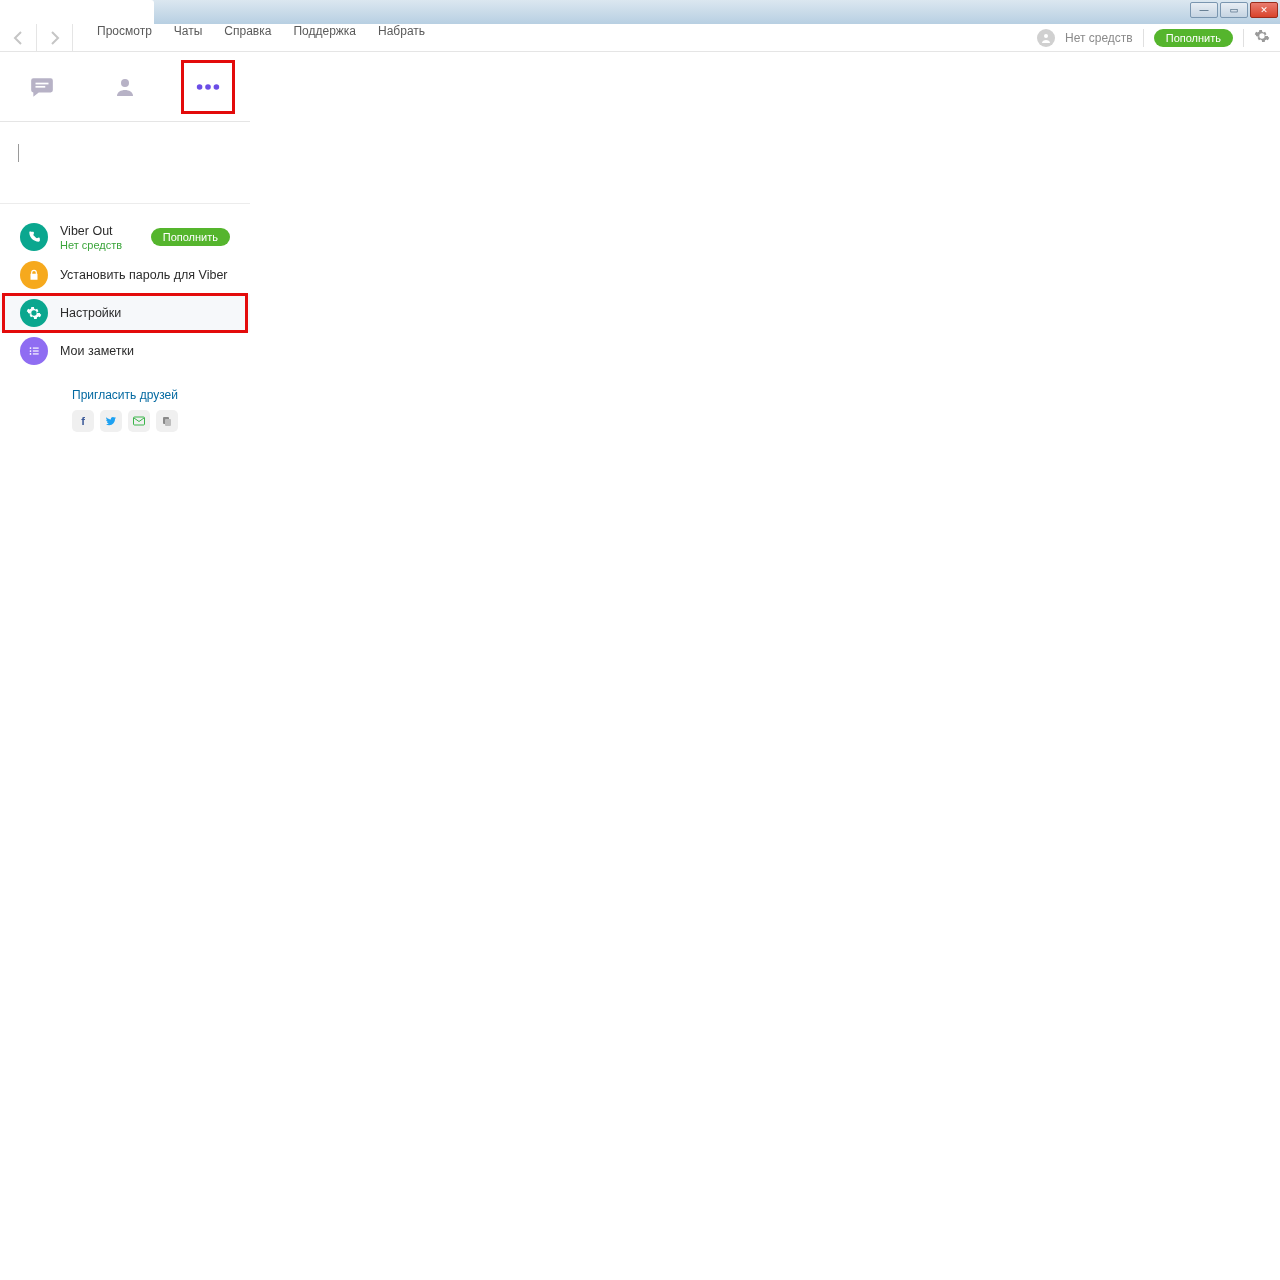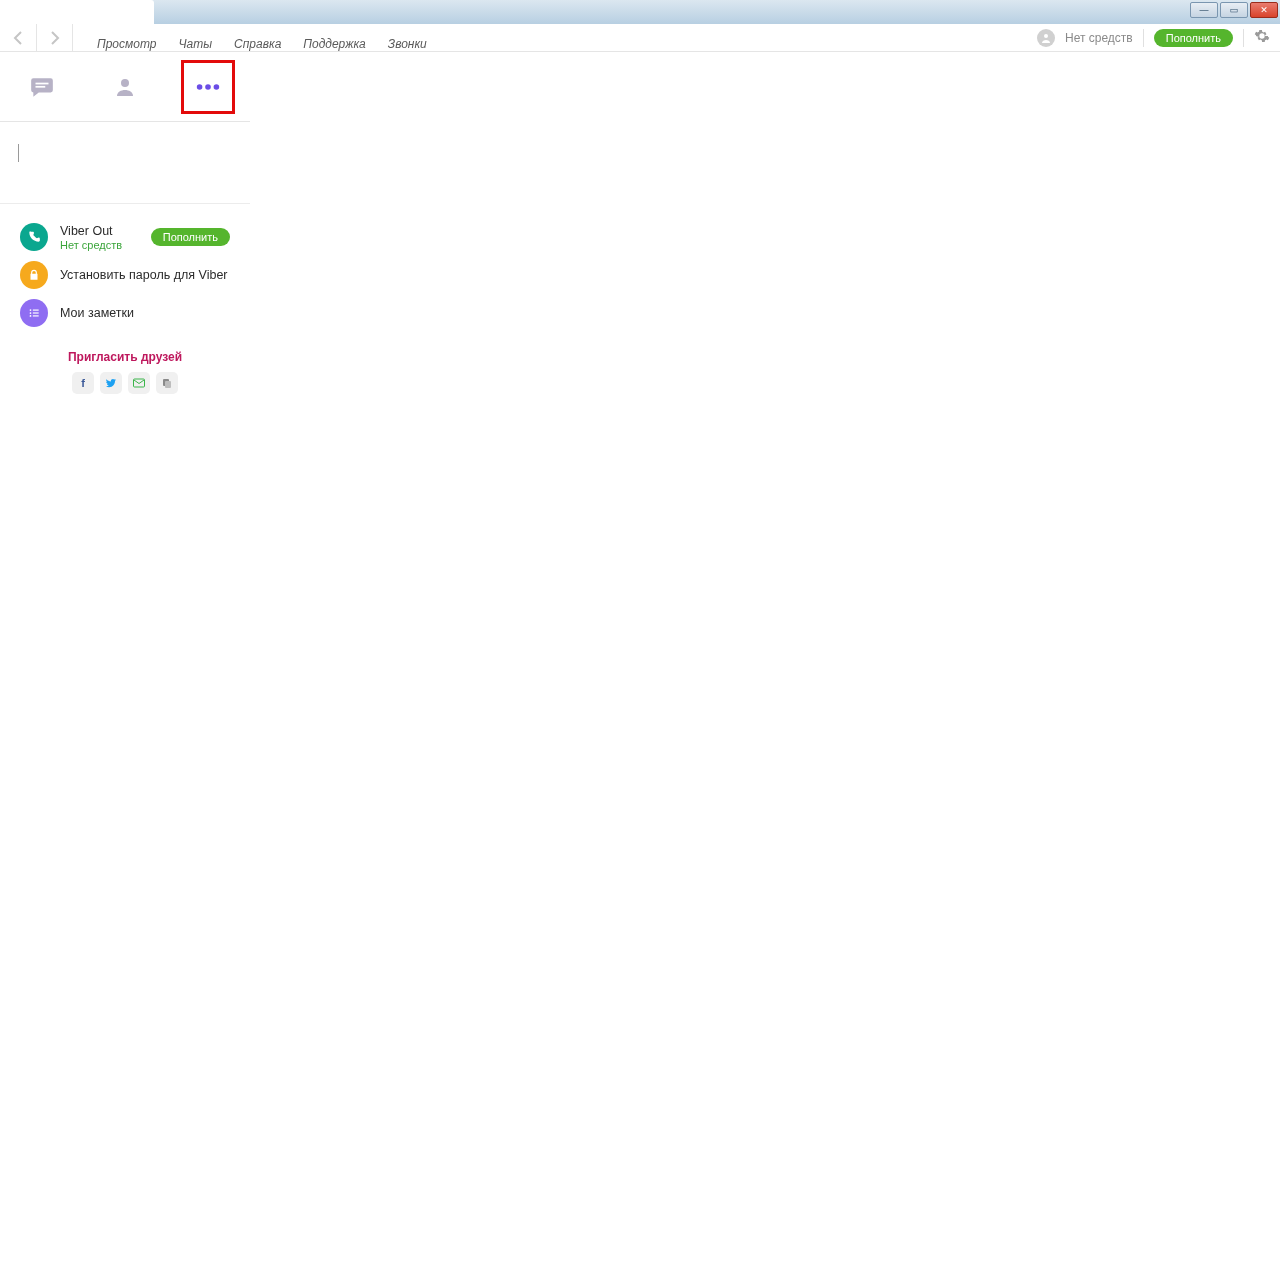--- a/index.html
+++ b/index.html
@@ -43,21 +43,21 @@
     border-bottom: 1px solid #e5e5e5;
     display: flex;
     align-items: stretch;
   }
   .nav-arrows { display: flex; border-right: 1px solid #e5e5e5; }
   .nav-arrow {
     width: 36px; display: flex; align-items: center; justify-content: center;
     color: #c5c5c5; font-size: 14px;
   }
   .nav-arrow + .nav-arrow { border-left: 1px solid #e5e5e5; }
-  .menus { display: flex; align-items: flex-end; gap: 22px; padding-left: 24px; font-style: italic; }
+  .menus { display: flex; align-items: flex-start; gap: 22px; padding-left: 24px; }
   .menu-item { font-size: 12px; color: #5a5a5a; }
   .menubar-right { margin-left: auto; display: flex; align-items: center; gap: 10px; padding-right: 10px; }
   .avatar-small {
     width: 18px; height: 18px; border-radius: 50%;
     background: #d0d0d0; display: flex; align-items: center; justify-content: center;
   }
   .credit-text { font-size: 12px; color: #8a8a8a; }
   .topup-pill {
     background: #55b52d; color: #fff; font-size: 11px;
     padding: 3px 12px; border-radius: 10px;
@@ -121,21 +121,21 @@
   .ic-purple { background: #8f6df2; }
   .ic-green  { background: #36bd5c; }
   .row-text { flex: 1; }
   .row-sub { font-size: 11px; color: #3ba53b; margin-top: 1px; }
   .row-pill {
     background: #55b52d; color: #fff; font-size: 11px;
     padding: 3px 12px; border-radius: 10px;
   }
 
   .invite-block { text-align: center; padding-top: 18px; }
-  .invite-title { font-size: 12px; color: #be185d; margin-bottom: 8px; font-weight: bold; }
+  .invite-title { font-size: 12px; color: #0369a1; margin-bottom: 8px; }
   .social-row { display: flex; gap: 6px; justify-content: center; }
   .social-btn {
     width: 22px; height: 22px; border-radius: 5px; background: #f0f0f0;
     display:flex; align-items:center; justify-content:center;
     font-size: 11px;
   }
   .sb-fb { color: #3b5998; }
   .sb-tw { color: #1da1f2; }
   .sb-ml { color: #3bb54a; }
   .sb-cp { color: #8a8a8a; }
@@ -163,21 +163,21 @@
       <svg width="10" height="14" viewBox="0 0 10 14">
           <path d="M2 1 L8 7 L2 13" stroke="#c5c5c5" stroke-width="2" fill="none"></path>
         </svg>
     </div>
   </div>
   <div class="menus">
     <span class="menu-item">Просмотр</span>
     <span class="menu-item">Чаты</span>
     <span class="menu-item">Справка</span>
     <span class="menu-item">Поддержка</span>
-    <span class="menu-item">Звонки</span>
+    <span class="menu-item">Набрать</span>
   </div>
   <div class="menubar-right">
     <div class="avatar-small">
       <svg width="12" height="12" viewBox="0 0 24 24">
           <circle cx="12" cy="8" r="4" fill="#fff"></circle>
           <path d="M4 22c0-4 4-6 8-6s8 2 8 6" fill="#fff"></path>
         </svg>
     </div>
     <span class="credit-text">Нет средств</span>
     <div class="right-divider"></div>
@@ -237,20 +237,28 @@
 
     <div class="menu-row">
       <div class="row-icon ic-orange">
         <svg width="14" height="14" viewBox="0 0 24 24">
             <path fill="#fff" d="M7 10V8a5 5 0 0110 0v2h1v10H6V10h1zm2 0h6V8a3 3 0 00-6 0v2z"></path>
           </svg>
       </div>
       <div class="row-text">Установить пароль для Viber</div>
     </div>
 
+    <div class="menu-row selected highlighted">
+      <div class="row-icon ic-teal2">
+        <svg width="16" height="16" viewBox="0 0 24 24">
+            <path fill="#fff" d="M12 8a4 4 0 100 8 4 4 0 000-8zm9 4c0 .4 0 .8-.1 1.2l2 1.6-2 3.4-2.4-1a7 7 0 01-2 1.2l-.4 2.6h-4l-.4-2.6a7 7 0 01-2-1.2l-2.4 1-2-3.4 2-1.6A7 7 0 013 12c0-.4 0-.8.1-1.2l-2-1.6 2-3.4 2.4 1a7 7 0 012-1.2L7.9 3h4l.4 2.6a7 7 0 012 1.2l2.4-1 2 3.4-2 1.6c.1.4.1.8.1 1.2z"></path>
+          </svg>
+      </div>
+      <div class="row-text">Настройки</div>
+    </div>
 
     <div class="menu-row">
       <div class="row-icon ic-purple">
         <svg width="14" height="14" viewBox="0 0 24 24">
             <g fill="#fff">
               <circle cx="6" cy="7" r="1.5"></circle>
               <rect x="10" y="6" width="10" height="2"></rect>
               <circle cx="6" cy="12" r="1.5"></circle>
               <rect x="10" y="11" width="10" height="2"></rect>
               <circle cx="6" cy="17" r="1.5"></circle>

